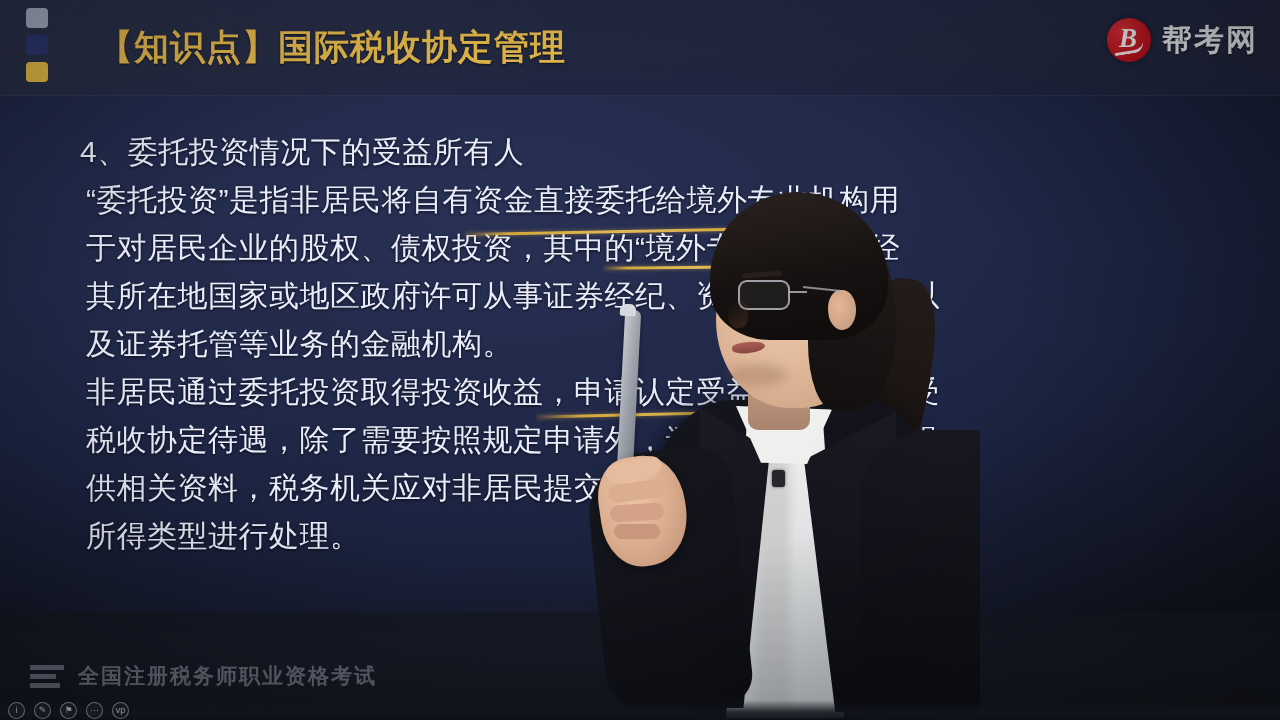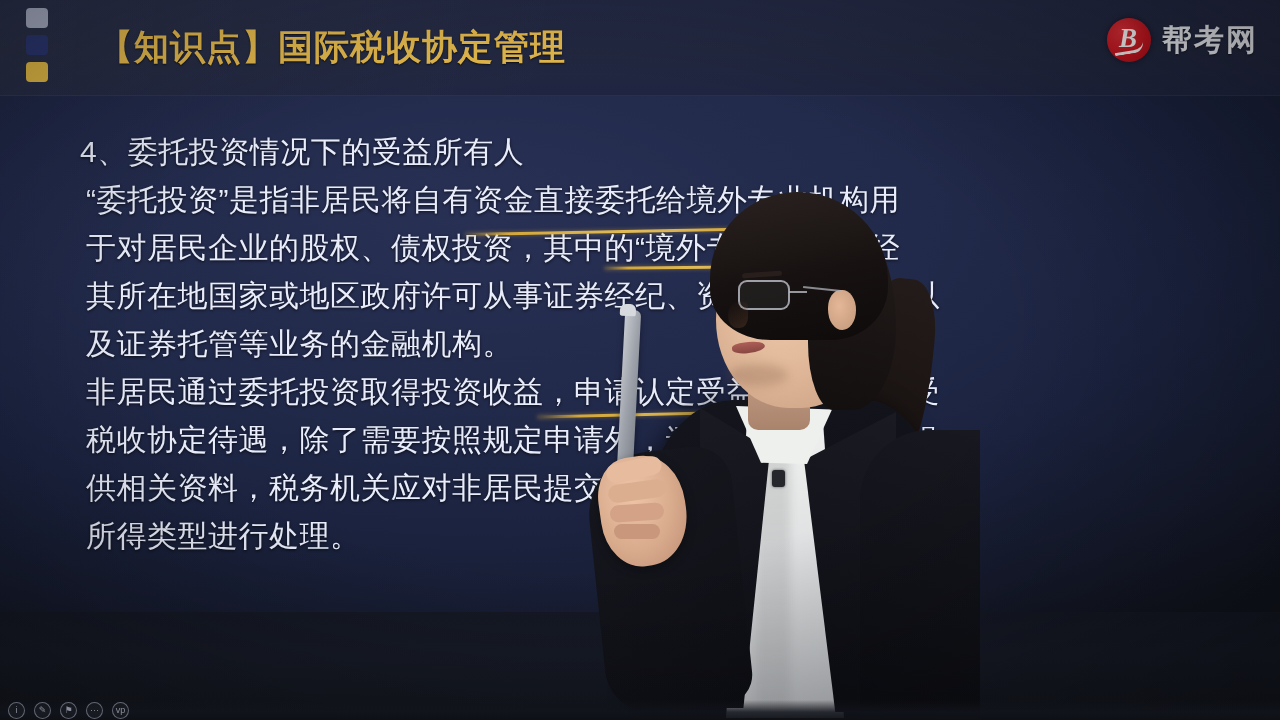--- a/index.html
+++ b/index.html
@@ -363,20 +363,28 @@
     <div class="pointer-tip"></div>
     <div class="hand"></div>
     <div class="finger f1"></div>
     <div class="finger f2"></div>
     <div class="finger f3"></div>
     <div class="finger f4"></div>
   </div>
 
   <div class="vignette"></div>
 
+  <div class="watermark">
+    <div class="wm-mark">
+      <i></i>
+      <i></i>
+      <i></i>
+    </div>
+    <div class="wm-text">全国注册税务师职业资格考试</div>
+  </div>
 
   <div class="player-bar">
     <div class="pbtn">i</div>
     <div class="pbtn">✎</div>
     <div class="pbtn">⚑</div>
     <div class="pbtn">···</div>
     <div class="pbtn">vp</div>
   </div>
 
 </div>

